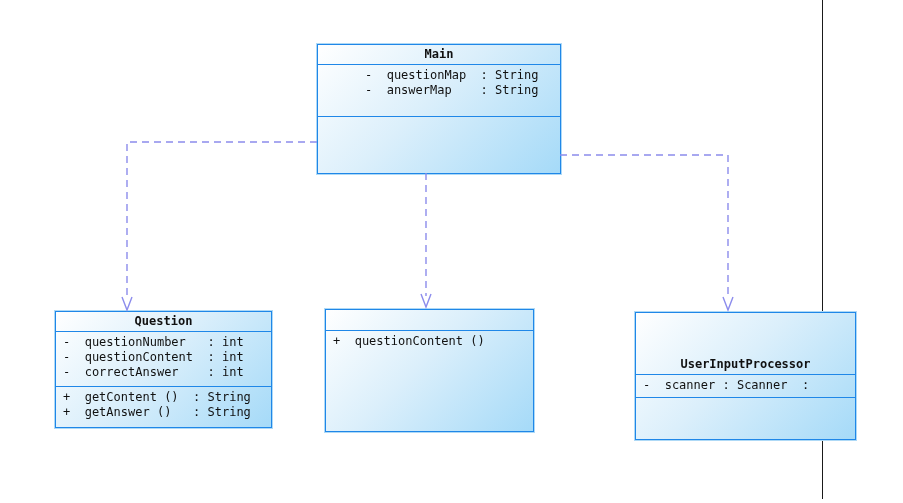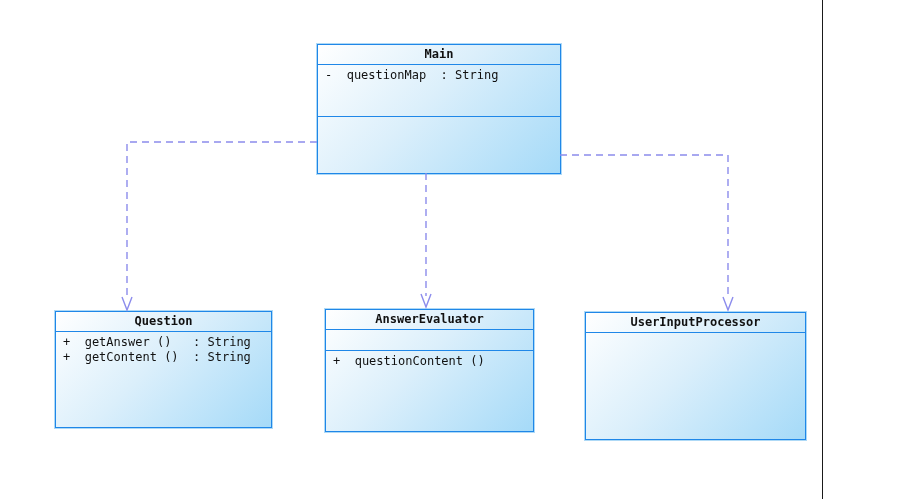--- a/index.html
+++ b/index.html
@@ -61,43 +61,51 @@
 </style>
 </head>
 <body>
 
 <div id="canvas">
 
   <div class="guide-line" style="left:822px;height:499px;"></div>
 
   <div class="uml-class" style="left:317px;top:44px;width:242px;height:128px;">
     <div class="uml-title">Main</div>
-    <div class="uml-attrs" style="height:48px;">
+    <div class="uml-attrs" style="height:48px;padding-left:40px;">
       <div class="uml-row">-  questionMap  : String</div>
+      <div class="uml-row">-  answerMap    : String</div>
     </div>
   </div>
 
   <div class="uml-class" style="left:55px;top:311px;width:215px;height:115px;">
     <div class="uml-title">Question</div>
+    <div class="uml-attrs" style="height:51px;">
+      <div class="uml-row">-  questionNumber   : int</div>
+      <div class="uml-row">-  questionContent  : int</div>
+      <div class="uml-row">-  correctAnswer    : int</div>
+    </div>
     <div class="uml-methods">
+      <div class="uml-row">+  getContent ()  : String</div>
       <div class="uml-row">+  getAnswer ()   : String</div>
-      <div class="uml-row">+  getContent ()  : String</div>
     </div>
   </div>
 
   <div class="uml-class" style="left:325px;top:309px;width:207px;height:121px;">
-    <div class="uml-title">AnswerEvaluator</div>
     <div class="uml-attrs" style="height:17px;"></div>
     <div class="uml-methods">
       <div class="uml-row">+  questionContent ()</div>
     </div>
   </div>
 
-  <div class="uml-class" style="left:585px;top:312px;width:219px;height:126px;">
+  <div class="uml-class" style="left:635px;top:312px;width:219px;height:126px;justify-content:center;">
     <div class="uml-title">UserInputProcessor</div>
+    <div class="uml-attrs" style="height:19px;">
+      <div class="uml-row">-  scanner : Scanner  :</div>
+    </div>
   </div>
 
   <svg class="arrow-layer" width="903" height="503">
 
     <g>
       <path class="shaft" d="M 317 142 L 127 142 L 127 299"></path>
       <path class="head" d="M 122 297 L 127 310 L 132 297"></path>
     </g>
 
     <g>

